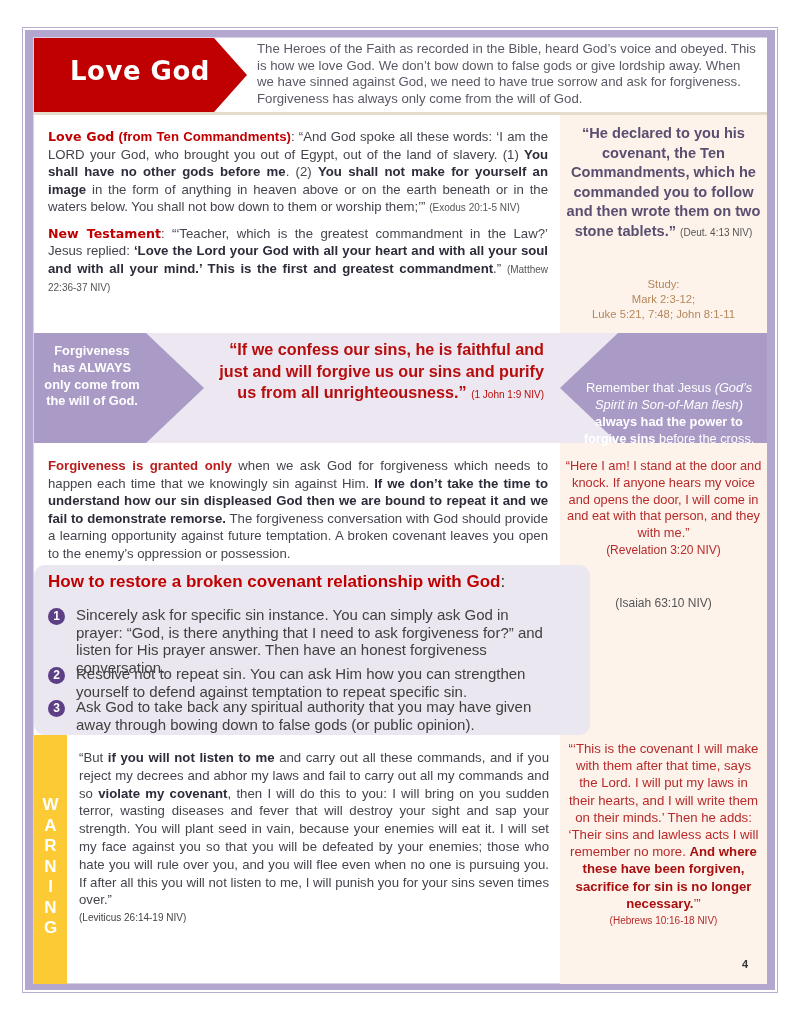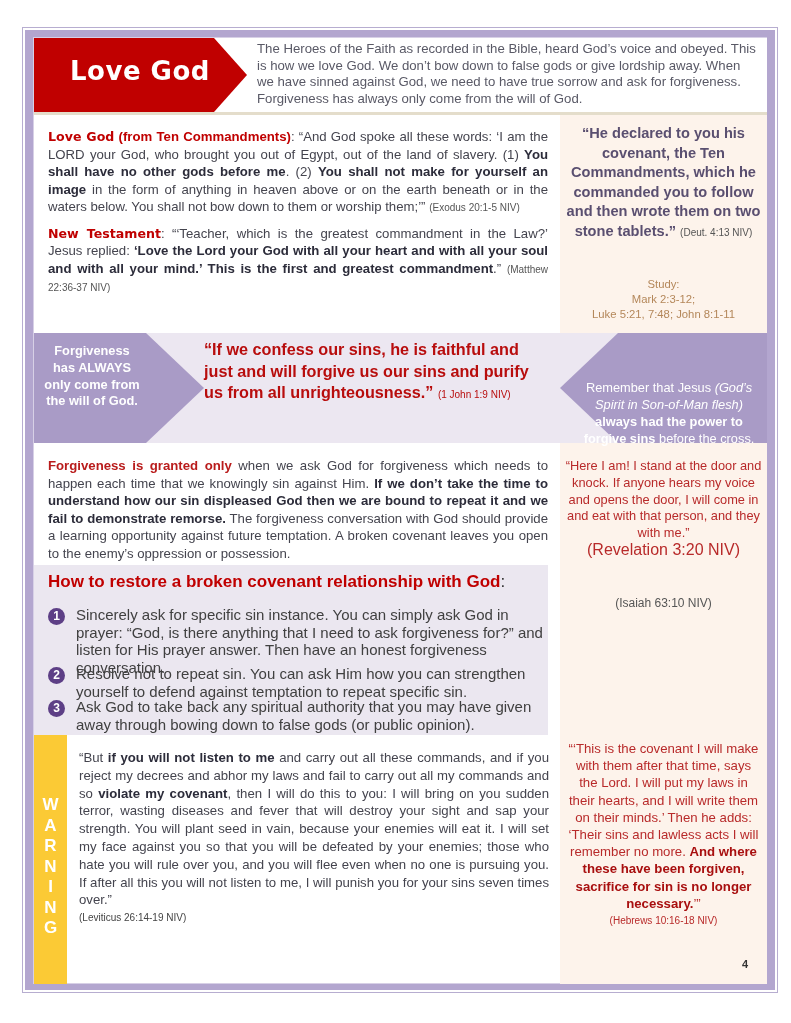--- a/index.html
+++ b/index.html
@@ -36,47 +36,47 @@
             font-size:14.6px; line-height:19.6px; font-weight:bold; color:#5a4f70; }
   .quote1 .ref { font-weight:normal; color:#555; }
   .study { position:absolute; left:565px; top:277px; width:197px; text-align:center;
            font-size:11.3px; line-height:15px; color:#b4875a; }
 
   
   .band { position:absolute; left:34px; top:333px; width:733px; height:110px; background:#ece7f1; }
   .band svg { position:absolute; left:0; top:0; }
   .band-left { position:absolute; left:8px; top:10px; width:100px; text-align:center;
                color:#ffffff; font-weight:bold; font-size:12.8px; line-height:16.8px; }
-  .band-center { position:absolute; left:170px; top:6px; width:340px; text-align:left;
+  .band-center { position:absolute; left:170px; top:6px; width:340px; text-align:right;
                  color:#b80d0d; font-weight:bold; font-size:16.2px; line-height:21.5px; }
   .band-center .ref { font-weight:normal; color:#b80d0d; font-size:10px; }
   .band-right { position:absolute; left:545px; top:10px; width:180px; text-align:center;
                 color:#ffffff; font-size:12.8px; line-height:17px;margin-top:36px; }
   .band-right i { font-style:italic; }
   .band-right b { font-weight:bold; }
 
   
   .s2 { position:absolute; left:48px; top:457px; width:500px; font-size:13.2px; line-height:17.5px;
         text-align:justify; color:#44444e; }
   .s2 .red { color:#b91c1c; font-weight:bold; }
 
   .quote2 { position:absolute; left:565px; top:458px; width:197px; text-align:center;
             font-size:12.8px; line-height:16.8px; color:#b82a2a; }
-  .quote2 .ref { color:#b82a2a; font-size:16px; }
+  .quote2 .ref { color:#b82a2a; font-size:12px; }
   .quote3 { position:absolute; left:565px; top:594px; width:197px; text-align:center;
             font-size:14.4px; line-height:19px; font-weight:bold; color:#3b3b4a; }
   .quote3 .ref { font-weight:normal; color:#555; font-size:12px; }
   .quote4 { position:absolute; left:565px; top:740px; width:197px; text-align:center;
             font-size:13.2px; line-height:17.2px; color:#b82a2a; }
   .quote4 .bb { font-weight:bold; color:#a80f0f; }
   .quote4 .ref { color:#b82a2a; font-size:10px; }
   .page-num { position:absolute; left:742px; top:958px; font-size:11px; font-weight:bold; color:#333; }
 
   
-  .howto { position:absolute; left:34px; top:565px; width:514px; height:170px; background:#ebe7f0; }
+  .howto { position:absolute; left:34px; top:565px; width:556px; height:170px; background:#ebe7f0;border-radius:11px; }
   .howto-title { position:absolute; left:14px; top:7px; font-size:17px; font-weight:bold; color:#c00000; }
   .howto-title .colon { color:#333; font-weight:normal; }
   .step { position:absolute; left:14px; width:505px; }
   .step-num { position:absolute; left:0; top:0; width:17px; height:17px; border-radius:50%;
               background:#5d3f86; color:#fff; font-size:12px; font-weight:bold; text-align:center; line-height:17px; }
   .step-text { position:absolute; left:28px; top:-2px; width:470px; font-size:15px; line-height:17.5px; color:#404040; }
 
   
   .warning-bar { position:absolute; left:34px; top:735px; width:33px; height:249px; background:#fbca35; }
   .warning-letters { position:absolute; left:0; top:60px; width:33px; text-align:center;

